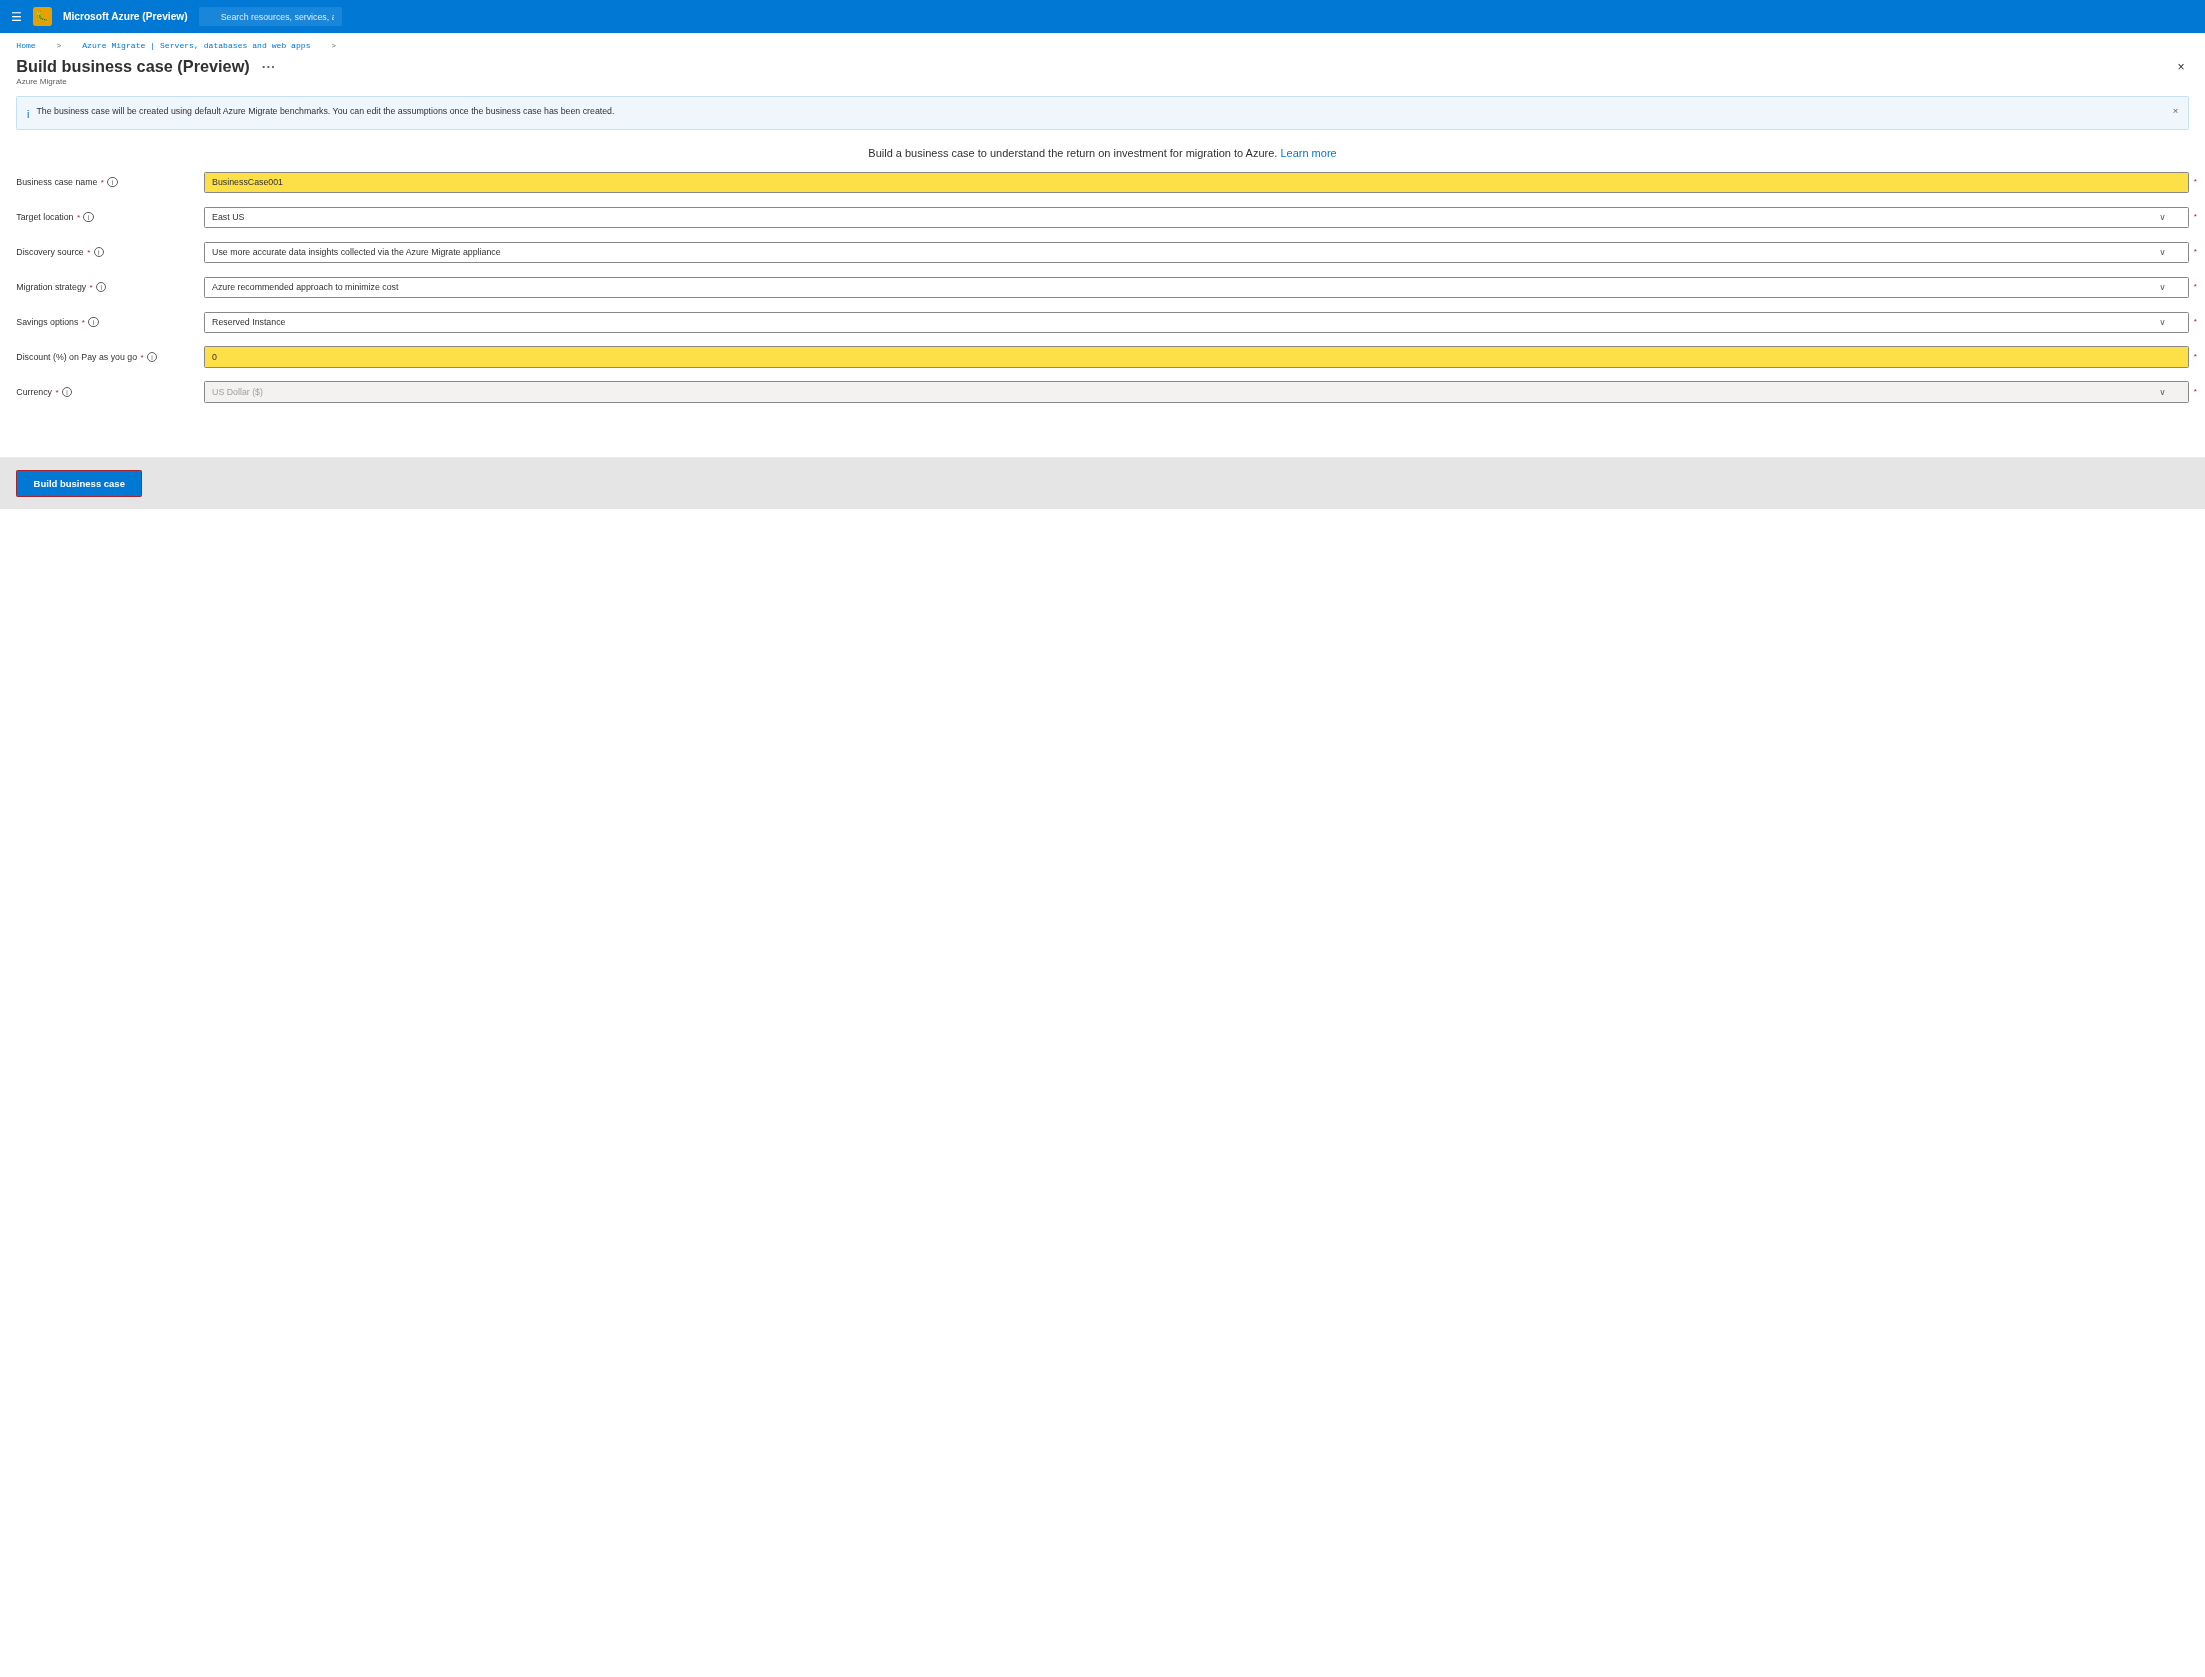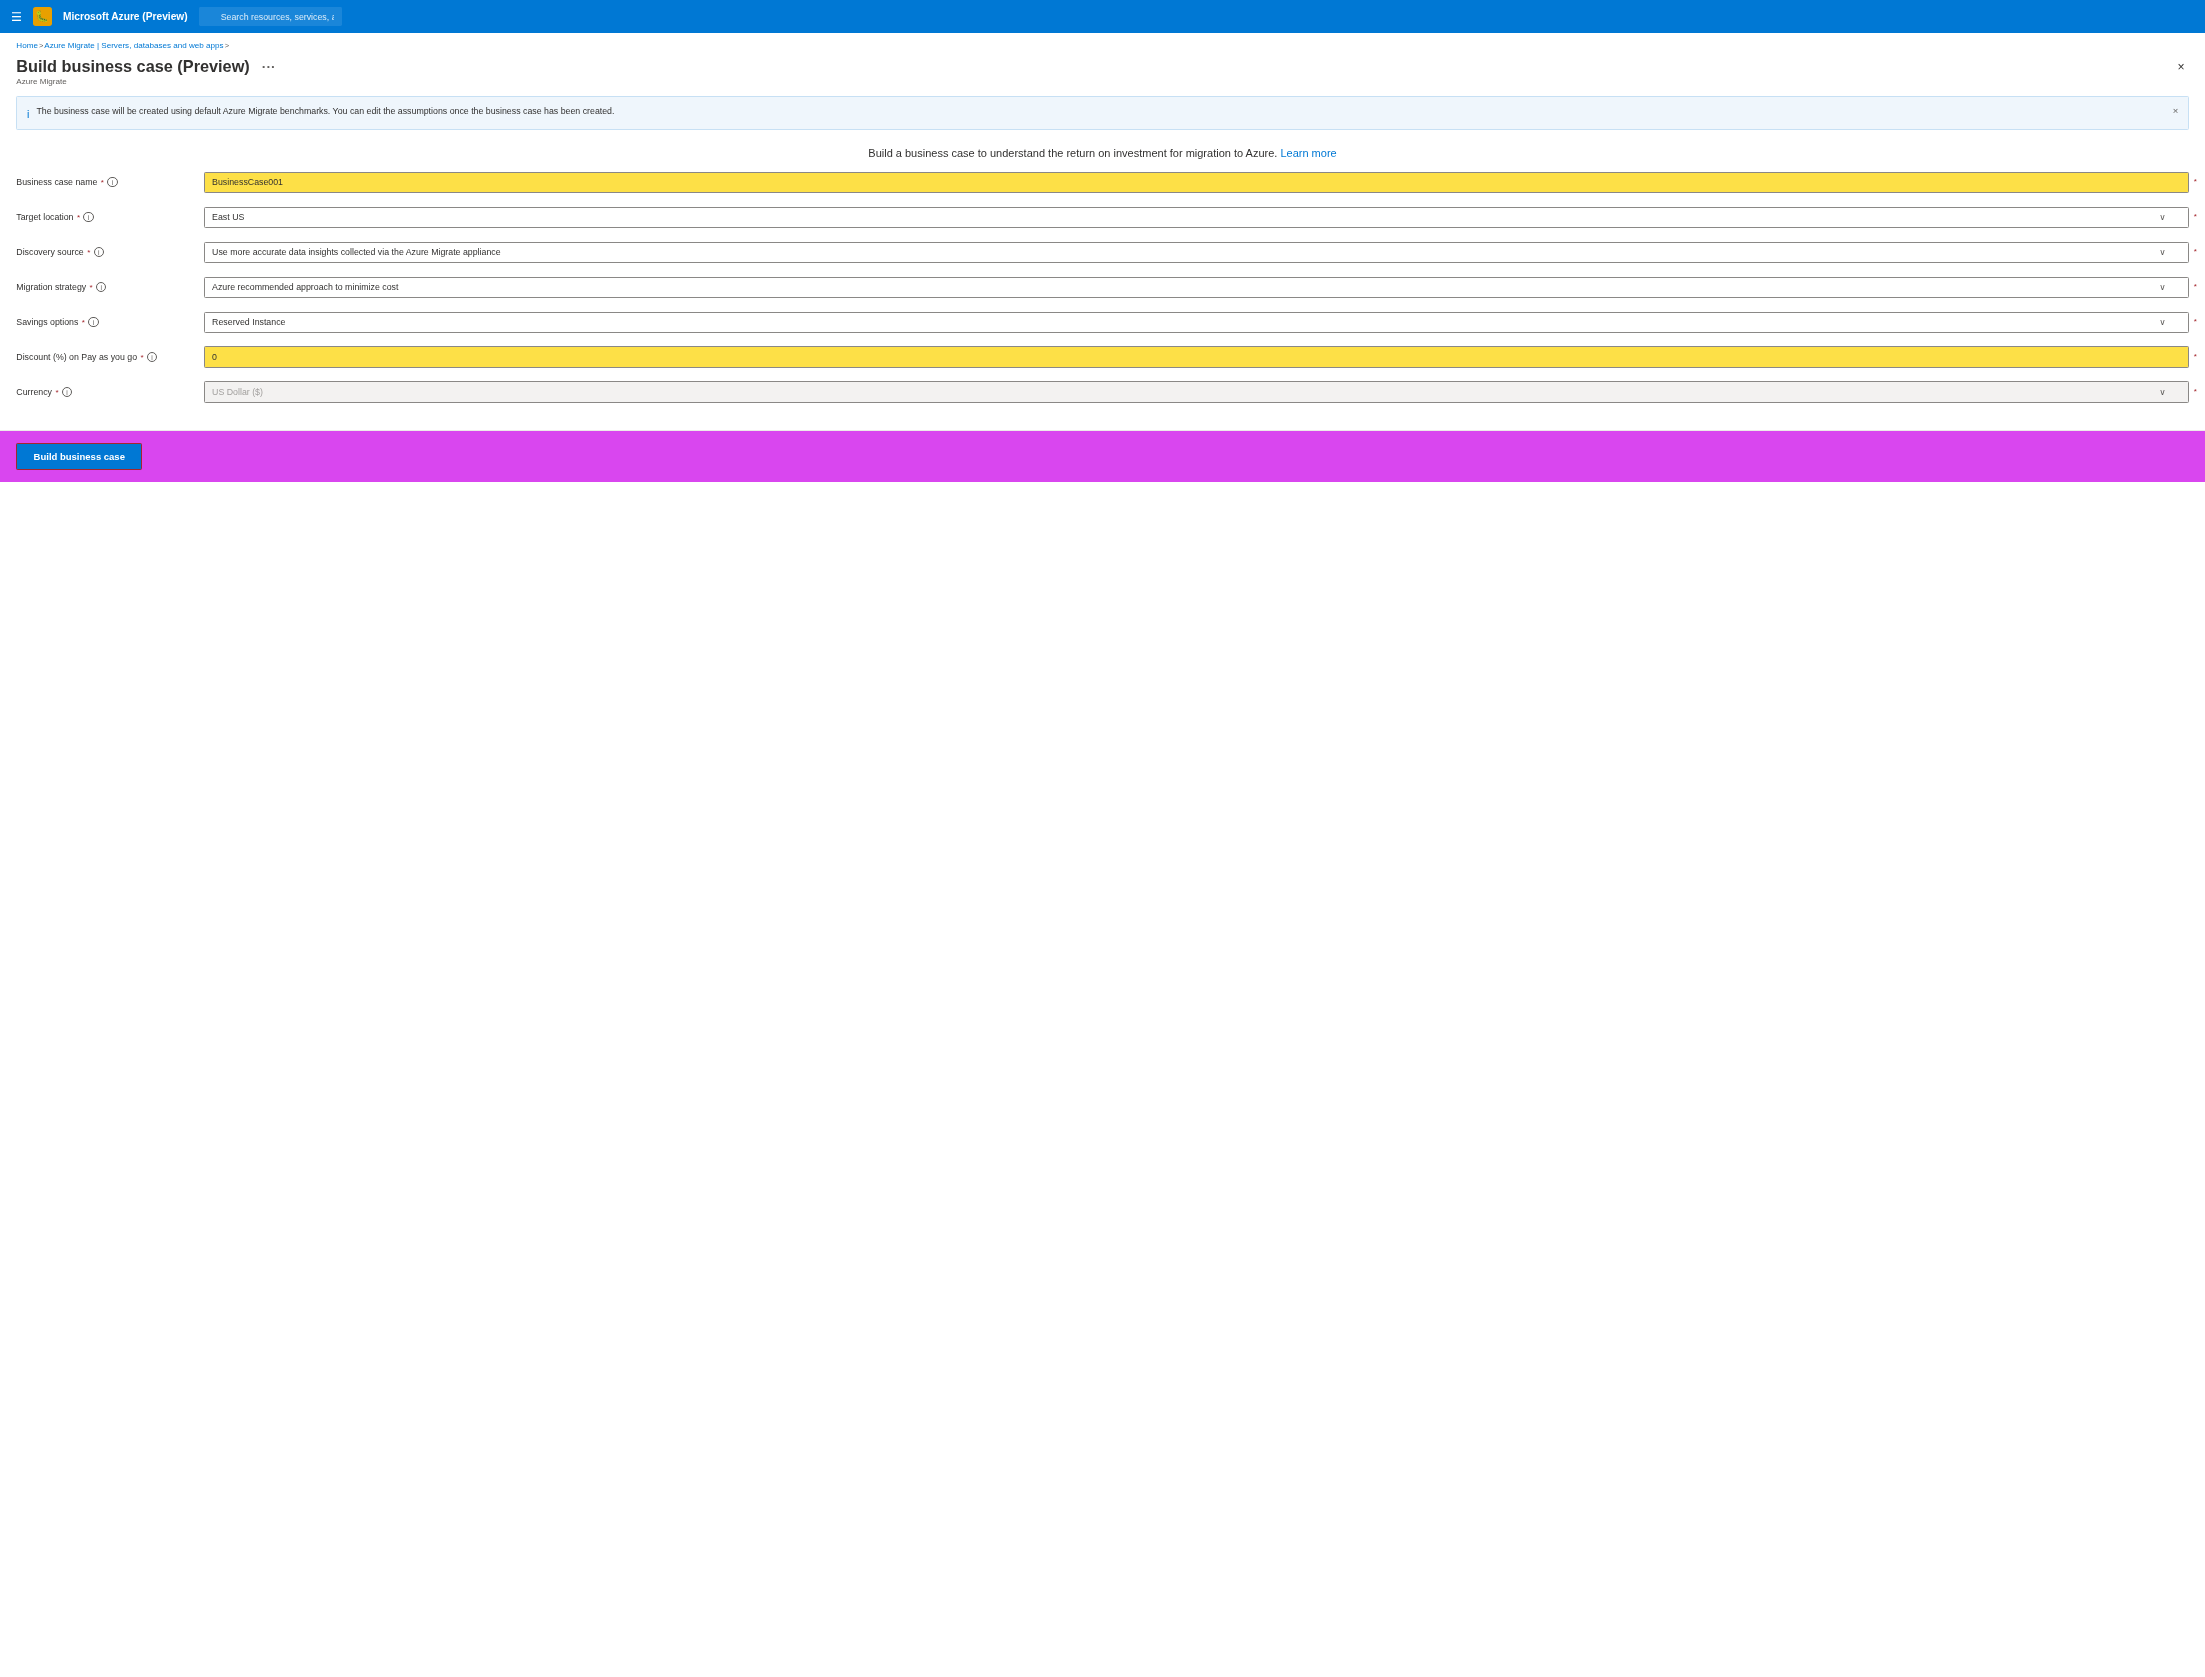--- a/index.html
+++ b/index.html
@@ -76,21 +76,22 @@
       padding: 0;
     }
 
     
     .breadcrumb {
       padding: 8.1px 16.3px 0 16.3px;
       font-size: 8.1px;
       color: #0078d4;
       display: flex;
       align-items: flex-end;
-      gap: 1px;
+      gap: 21px;
+      font-family: Liberation Mono, monospace;
     }
     .breadcrumb a { color: #0078d4; text-decoration: none; }
     .breadcrumb-sep { color: #605e5c; font-size: 7.5px; }
 
     
     .panel-header {
       padding: 6.8px 16.3px 2.7px 16.3px;
       display: flex;
       align-items: flex-start;
       justify-content: space-between;
@@ -249,21 +250,22 @@
       right: -8.1px;
       top: 5.4px;
       color: #a4262c;
       font-size: 8.1px;
     }
 
     
     .bottom-bar {
       border-top: 0.7px solid #edebe9;
       padding: 12.2px 16.3px;
-      background: #d946ef;
+      margin-top: 27px;
+      background: #e5e5e5;
     }
     .btn-primary {
       background: #0078d4;
       color: white;
       border: 1.4px solid #a4262c;
       border-radius: 1.4px;
       padding: 6.8px 16.3px;
       font-size: 9.5px;
       font-weight: 600;
       cursor: pointer;

